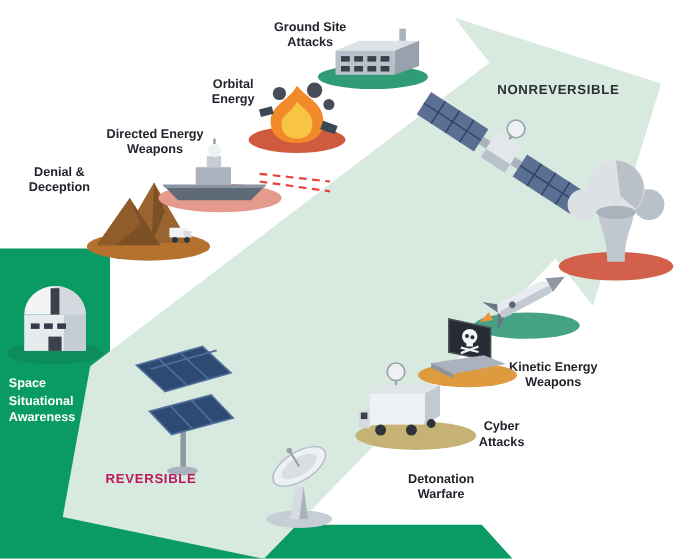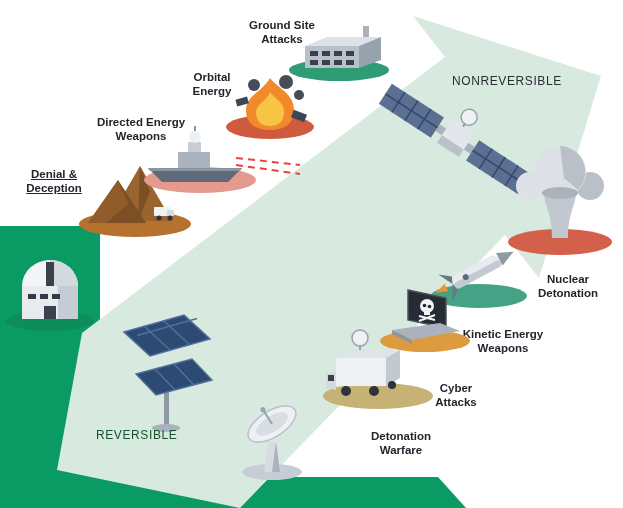--- a/index.html
+++ b/index.html
@@ -2,22 +2,22 @@
 <html><head>
 <meta charset="utf-8">
 <style>
   * { margin:0; padding:0; box-sizing:border-box; }
   body { background:#fff; font-family:"Liberation Sans", sans-serif; }
   .stage { position:relative; width:623px; height:508px; background:#ffffff; overflow:hidden; }
   .bg { position:absolute; left:0; top:0; }
   .illo { position:absolute; }
   .label { position:absolute; white-space:pre-line; font-weight:700; font-size:11.5px;
            line-height:1.25; color:#23252d; text-align:center;margin-top:12px; }
-  .axis-label { position:absolute; font-weight:400; font-size:12px; letter-spacing:.6px; }
-  .axis-reversible { color:#14532d; }
+  .axis-label { position:absolute; font-weight:700; font-size:12px; letter-spacing:.6px; }
+  .axis-reversible { color:#be185d; }
   .axis-nonreversible { color:#2b2d35; }
   .sidebar-label { position:absolute; white-space:pre-line; color:#ffffff; font-weight:700;
                    font-size:11.5px; line-height:1.35; text-align:left; }
 </style>
 </head>
 <body>
 
 <div class="stage">
 
   <svg class="bg" width="623" height="508" viewBox="0 0 623 508">
@@ -31,33 +31,36 @@
     <path d="M56,58 h20 v33 h-20 z" fill="#c6ccd4"></path>
     <path d="M20,58 a28,26 0 0 1 56,0 z" fill="#f2f4f6"></path>
     <path d="M48,32 a28,26 0 0 1 28,26 l-28,0 z" fill="#d4d9df"></path>
     <rect x="44" y="34" width="8" height="24" fill="#3a404c"></rect>
     <rect x="26" y="66" width="8" height="5" fill="#343a46"></rect>
     <rect x="38" y="66" width="8" height="5" fill="#343a46"></rect>
     <rect x="50" y="66" width="8" height="5" fill="#343a46"></rect>
     <rect x="42" y="78" width="12" height="13" fill="#3a404c"></rect>
   </svg>
 
+  <div class="sidebar-label" style="left:8px; top:342px; width:80px;">Space
+Situational
+Awareness</div>
 
   <svg class="illo" style="left:76px; top:150px;" width="118" height="90" viewBox="0 0 118 90">
     <ellipse cx="59" cy="74" rx="56" ry="13" fill="#b5722f"></ellipse>
     <polygon points="32,71 64,16 96,71" fill="#9a6430"></polygon>
     <polygon points="64,16 74,42 62,71" fill="#7c4f24"></polygon>
     <polygon points="12,73 42,30 70,73" fill="#7c4f24"></polygon>
     <polygon points="42,30 52,54 30,73 12,73" fill="#8f5c2a"></polygon>
     <rect x="78" y="57" width="17" height="9" rx="1" fill="#f0f2f4"></rect>
     <rect x="91" y="60" width="7" height="6" fill="#d7dbe0"></rect>
     <circle cx="83" cy="68" r="2.6" fill="#2e333c"></circle>
     <circle cx="94" cy="68" r="2.6" fill="#2e333c"></circle>
   </svg>
-  <div class="label" style="left:8px; top:155px; width:92px;text-decoration:underline;">Denial &amp;
+  <div class="label" style="left:8px; top:138px; width:92px;">Denial &amp;
 Deception</div>
 
   <svg class="illo" style="left:140px; top:118px;" width="162" height="84" viewBox="0 0 162 84">
     <ellipse cx="60" cy="62" rx="56" ry="13" fill="#e49a8d"></ellipse>
     <polygon points="8,50 102,50 88,64 22,64" fill="#5f6a78"></polygon>
     <polygon points="8,50 102,50 100,53 10,53" fill="#8b95a2"></polygon>
     <rect x="38" y="34" width="32" height="16" fill="#aab3bd"></rect>
     <rect x="48" y="24" width="13" height="10" fill="#c6cdd4"></rect>
     <circle cx="55" cy="19" r="6" fill="#eef1f4"></circle>
     <line x1="55" y1="13" x2="55" y2="8" stroke="#8b95a2" stroke-width="2"></line>
@@ -127,22 +130,20 @@
 
   <svg class="illo" style="left:504px; top:140px;" width="112" height="120" viewBox="0 0 112 120">
     <ellipse cx="56" cy="102" rx="52" ry="13" fill="#d2604a"></ellipse>
     <path d="M48,98 C48,72 40,66 40,52 L72,52 C72,66 64,72 64,98 z" fill="#c2c8cf"></path>
     <circle cx="26" cy="46" r="14" fill="#dde1e6"></circle>
     <circle cx="86" cy="46" r="14" fill="#b9c0c8"></circle>
     <circle cx="56" cy="32" r="26" fill="#dde1e6"></circle>
     <path d="M56,6 a26,26 0 0 1 18,44 l-14,-12 z" fill="#b9c0c8"></path>
     <ellipse cx="56" cy="53" rx="18" ry="6" fill="#aab2bb"></ellipse>
   </svg>
-  <div class="label" style="left:518px; top:260px; width:100px;">Nuclear
-Detonation</div>
 
   <svg class="illo" style="left:428px; top:230px;" width="102" height="86" viewBox="0 0 102 86">
     <ellipse cx="51" cy="66" rx="48" ry="12" fill="#45a284"></ellipse>
     <g transform="rotate(-28 51 40)">
       <polygon points="14,36 2,40 14,44" fill="#f0943a"></polygon>
       <polygon points="24,33 13,25 21,40" fill="#6b7684"></polygon>
       <polygon points="24,47 13,55 21,40" fill="#6b7684"></polygon>
       <rect x="22" y="33" width="52" height="14" rx="7" fill="#e8ebef"></rect>
       <rect x="22" y="40" width="52" height="7" rx="3.5" fill="#c3cad2"></rect>
       <polygon points="74,33 90,40 74,47" fill="#8f98a3"></polygon>

